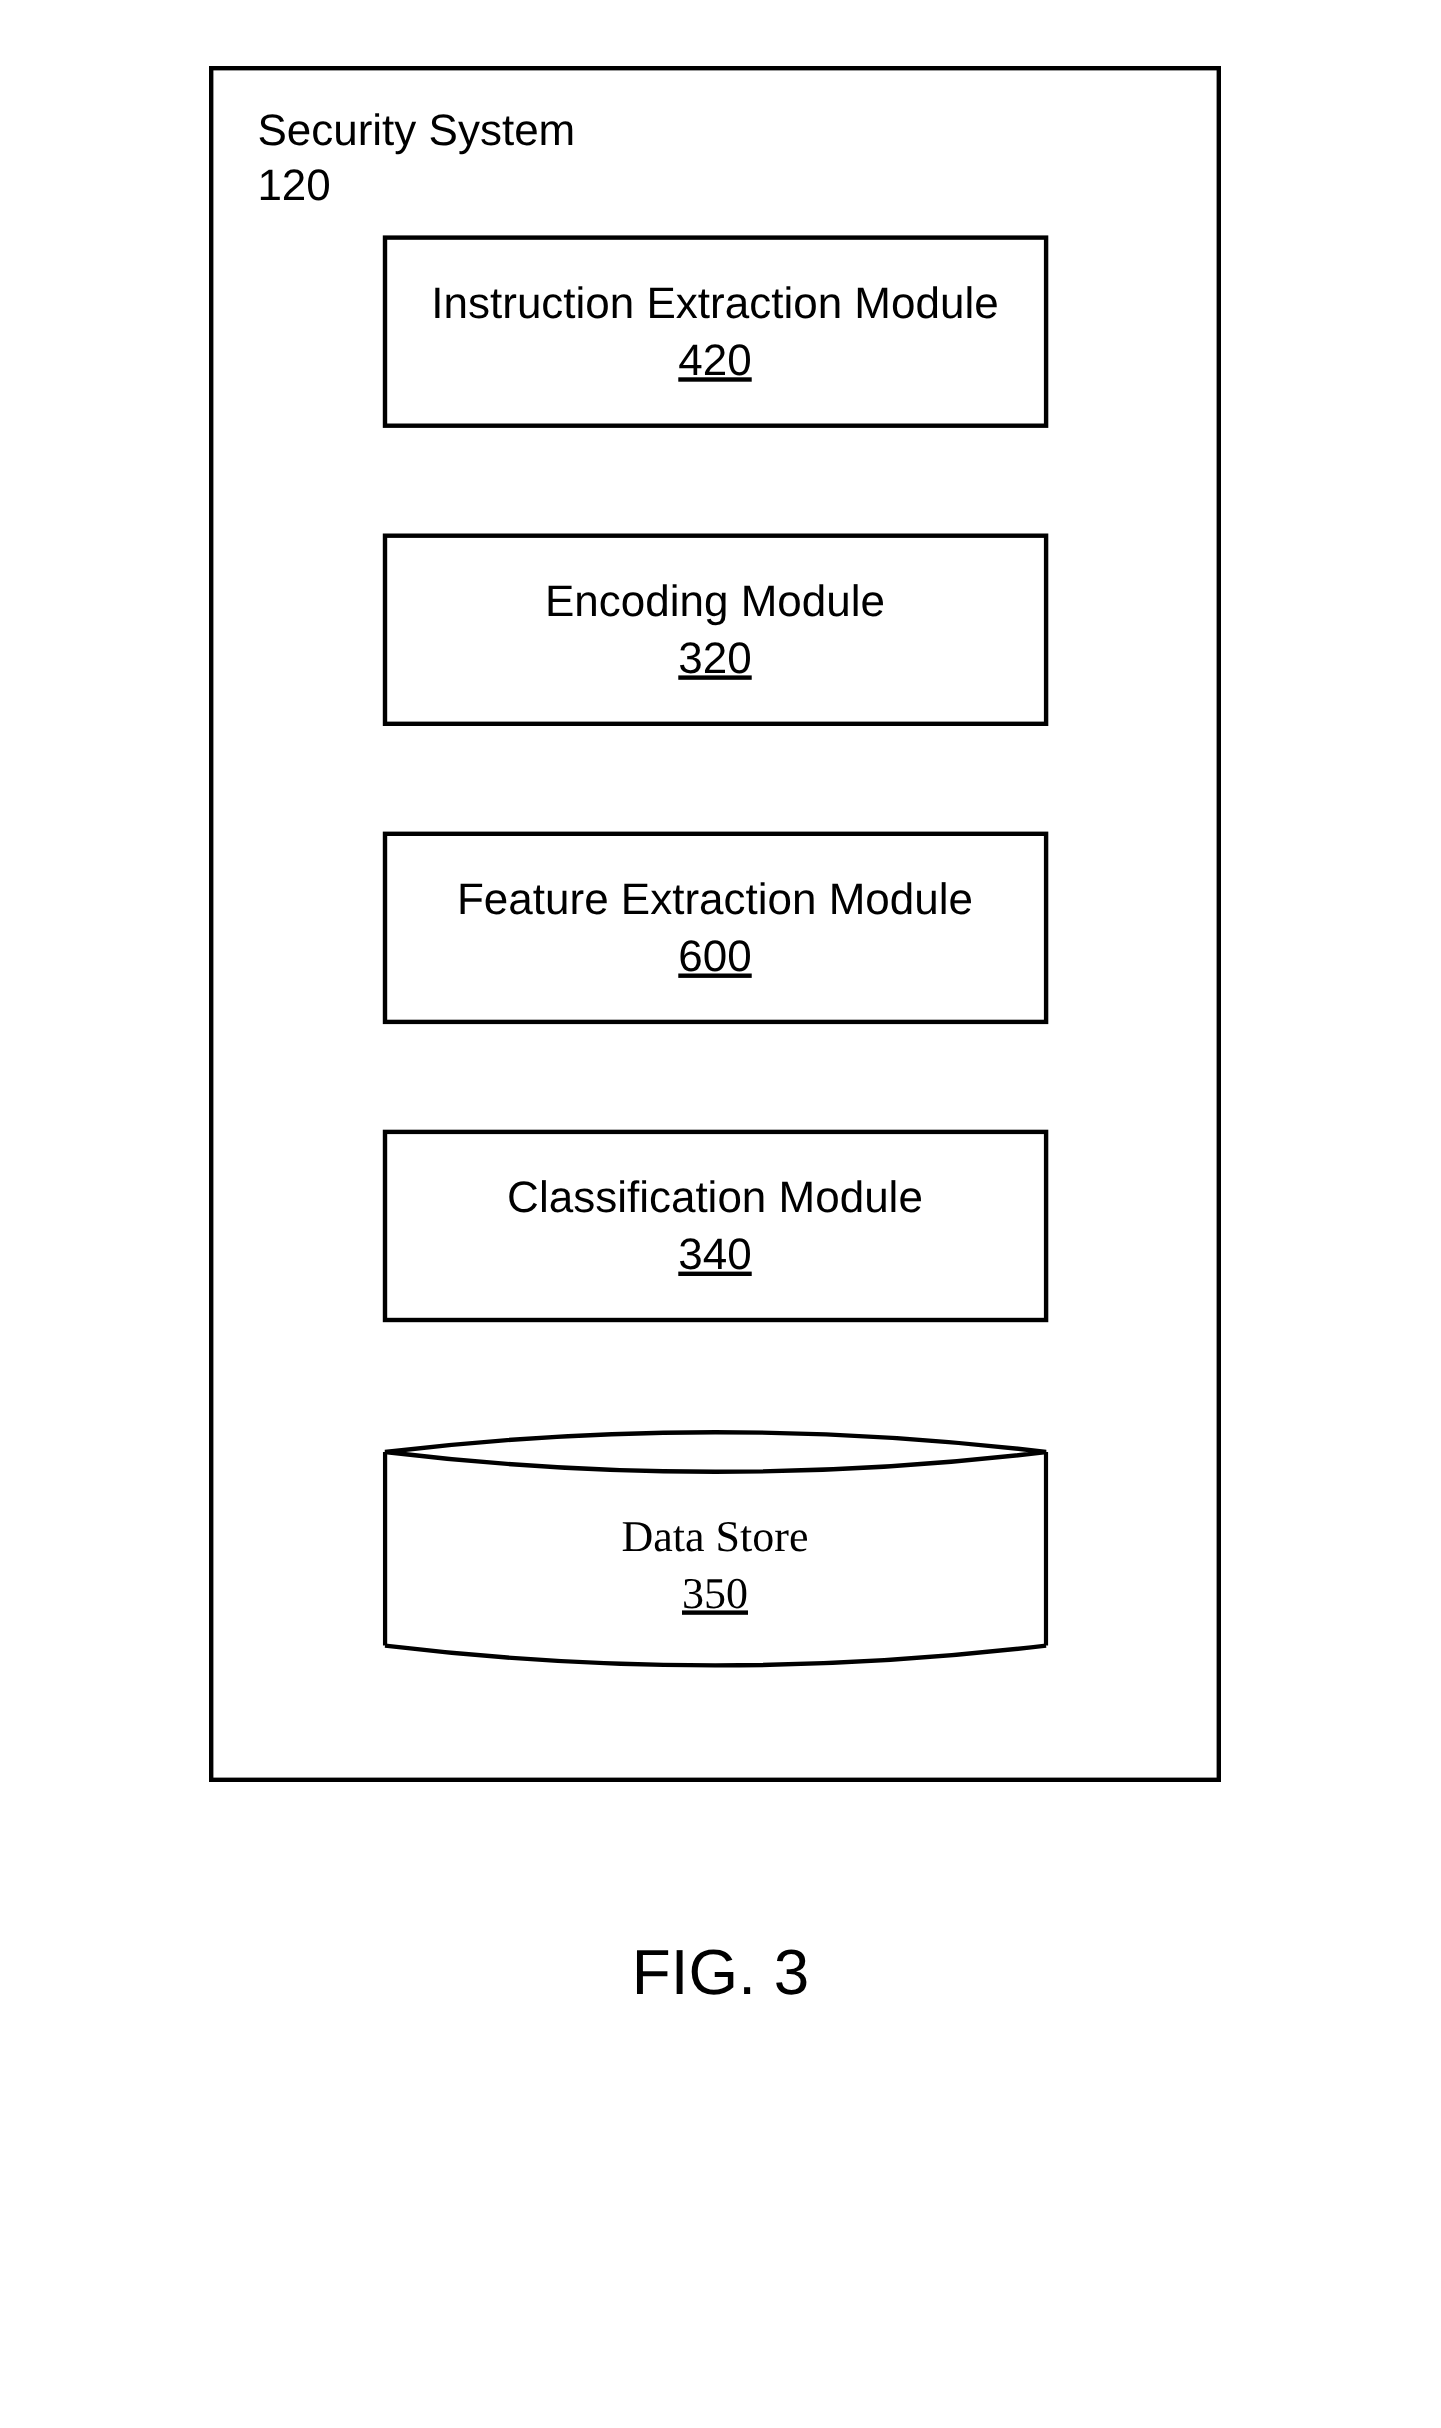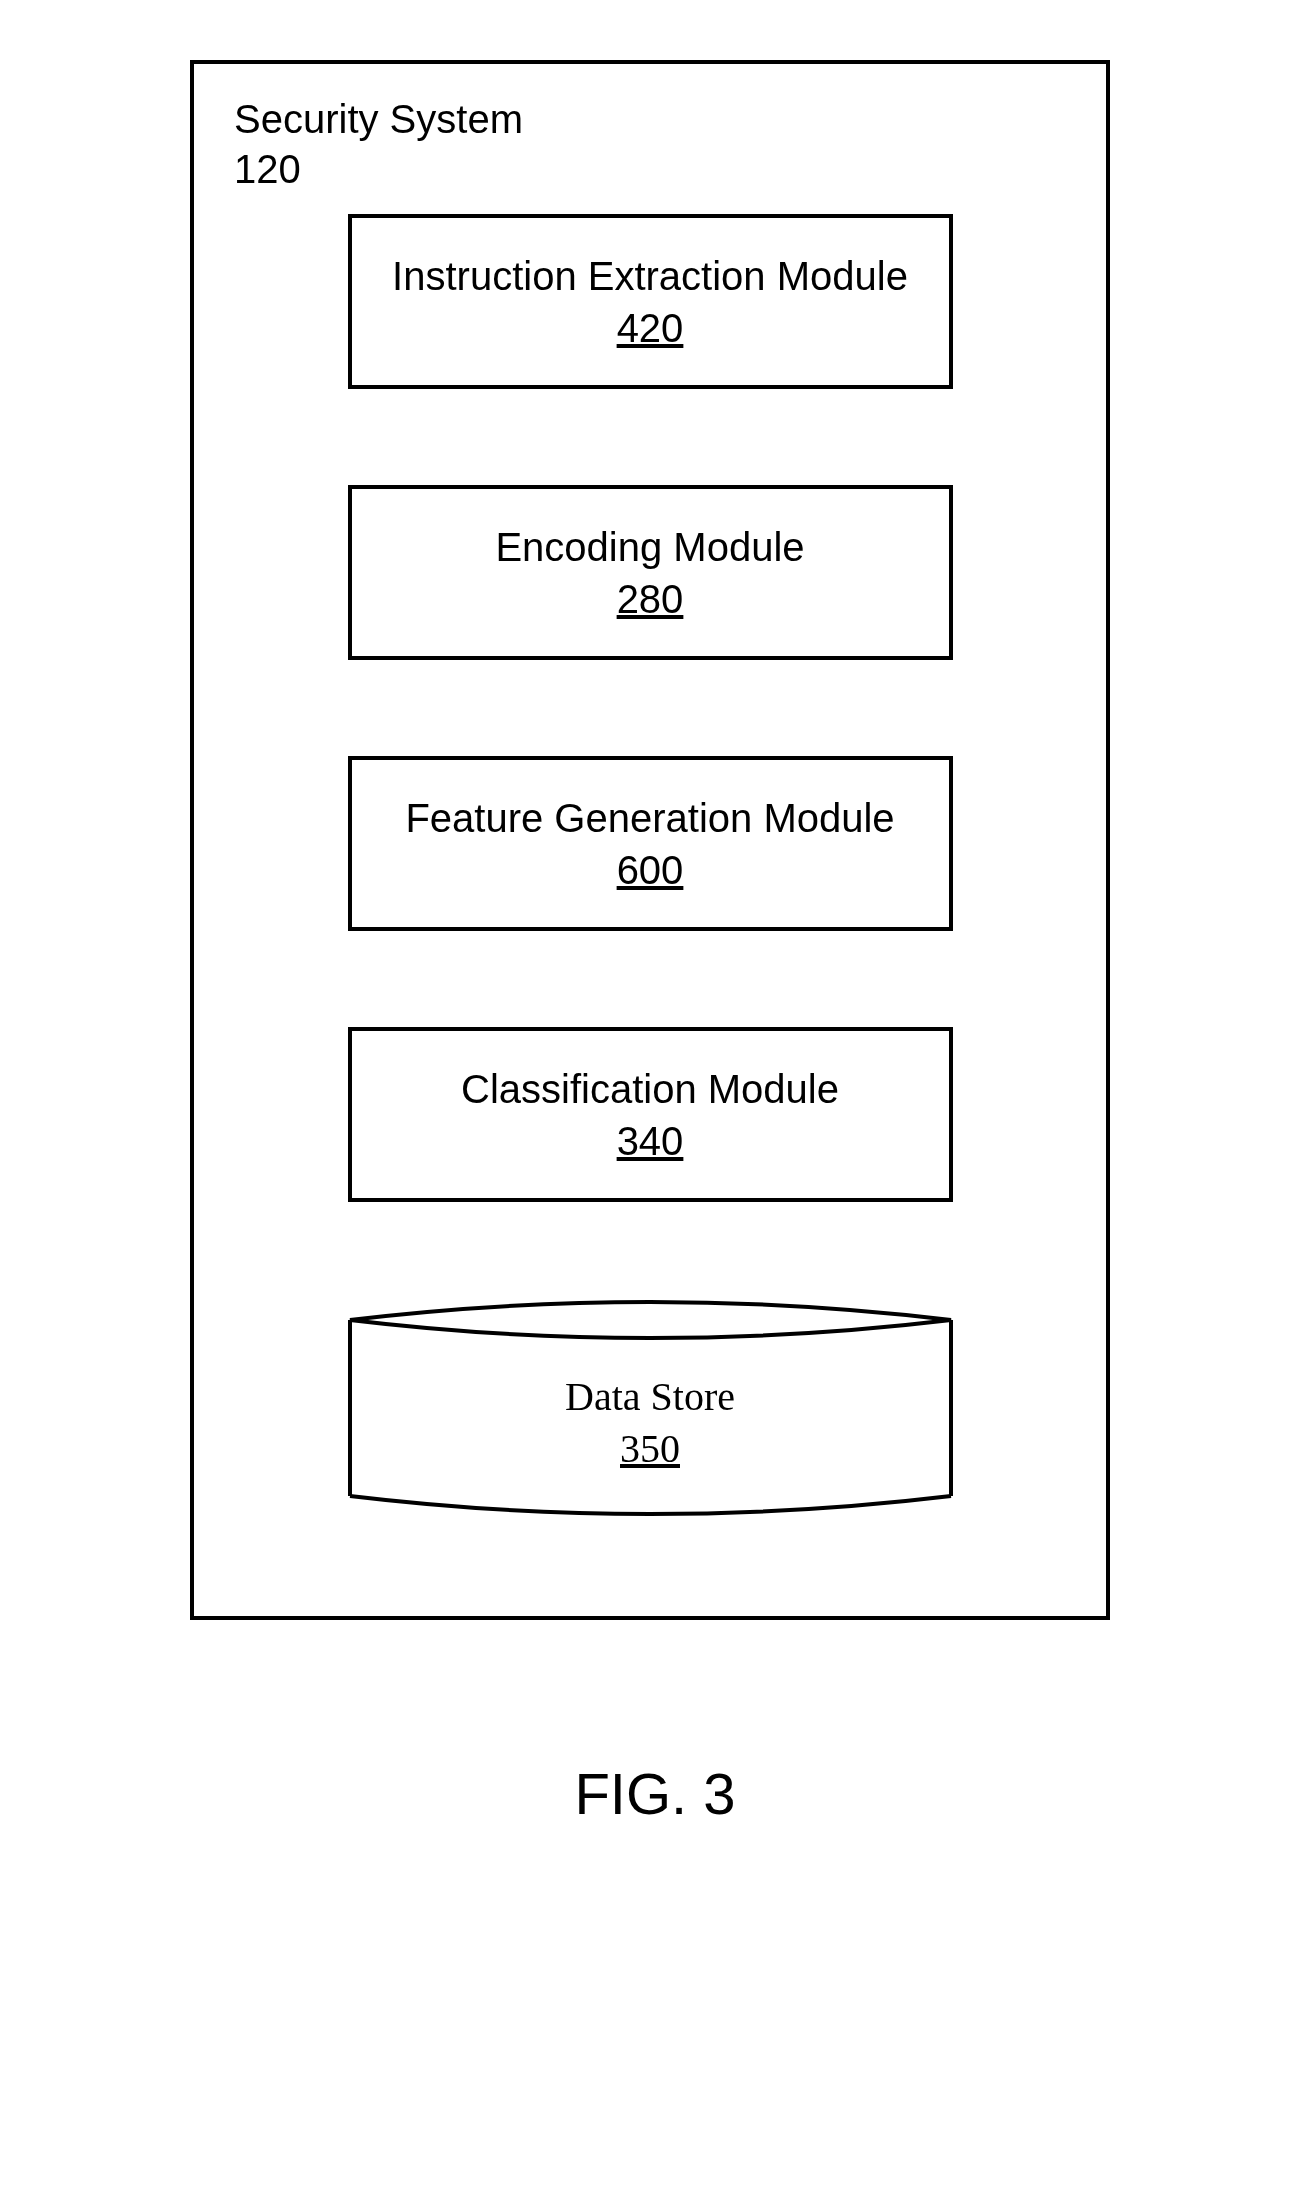--- a/index.html
+++ b/index.html
@@ -104,25 +104,25 @@
 
     <div class="modules">
 
       <div class="module-box">
         <div>Instruction Extraction Module</div>
         <div class="module-ref">420</div>
       </div>
 
       <div class="module-box">
         <div>Encoding Module</div>
-        <div class="module-ref">280</div>
+        <div class="module-ref">320</div>
       </div>
 
       <div class="module-box">
-        <div>Feature Generation Module</div>
+        <div>Feature Extraction Module</div>
         <div class="module-ref">600</div>
       </div>
 
       <div class="module-box">
         <div>Classification Module</div>
         <div class="module-ref">340</div>
       </div>
 
       <div class="cylinder">
         <svg viewBox="0 0 605 220">

